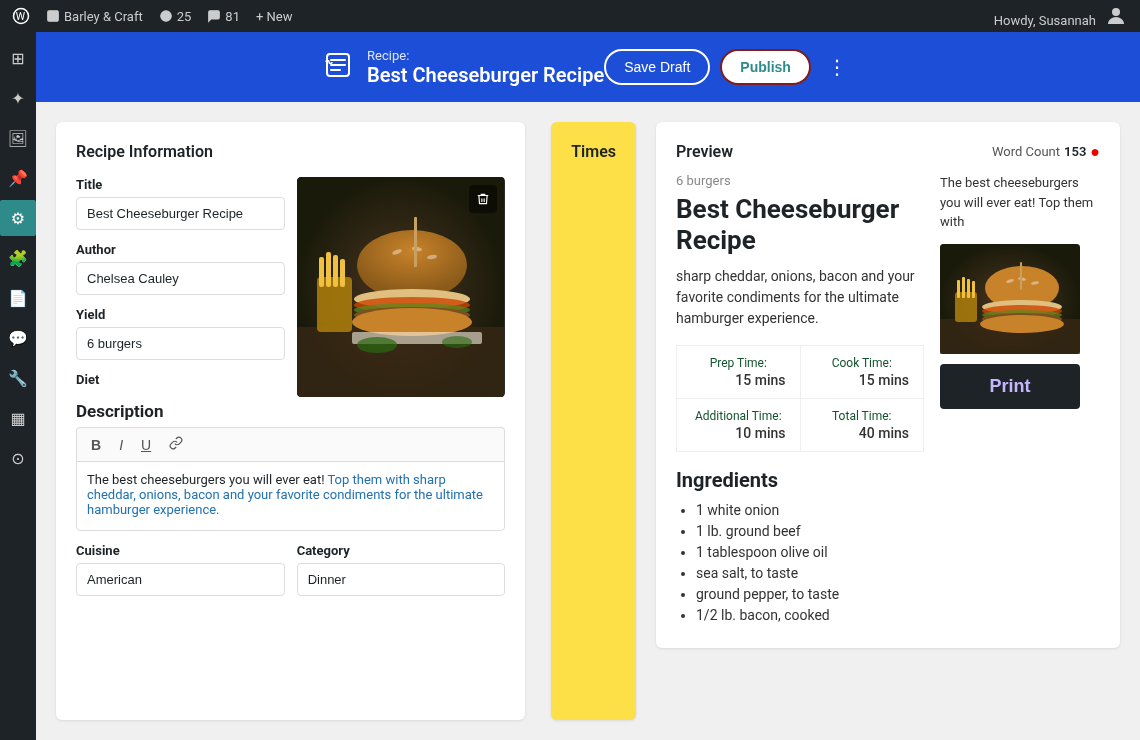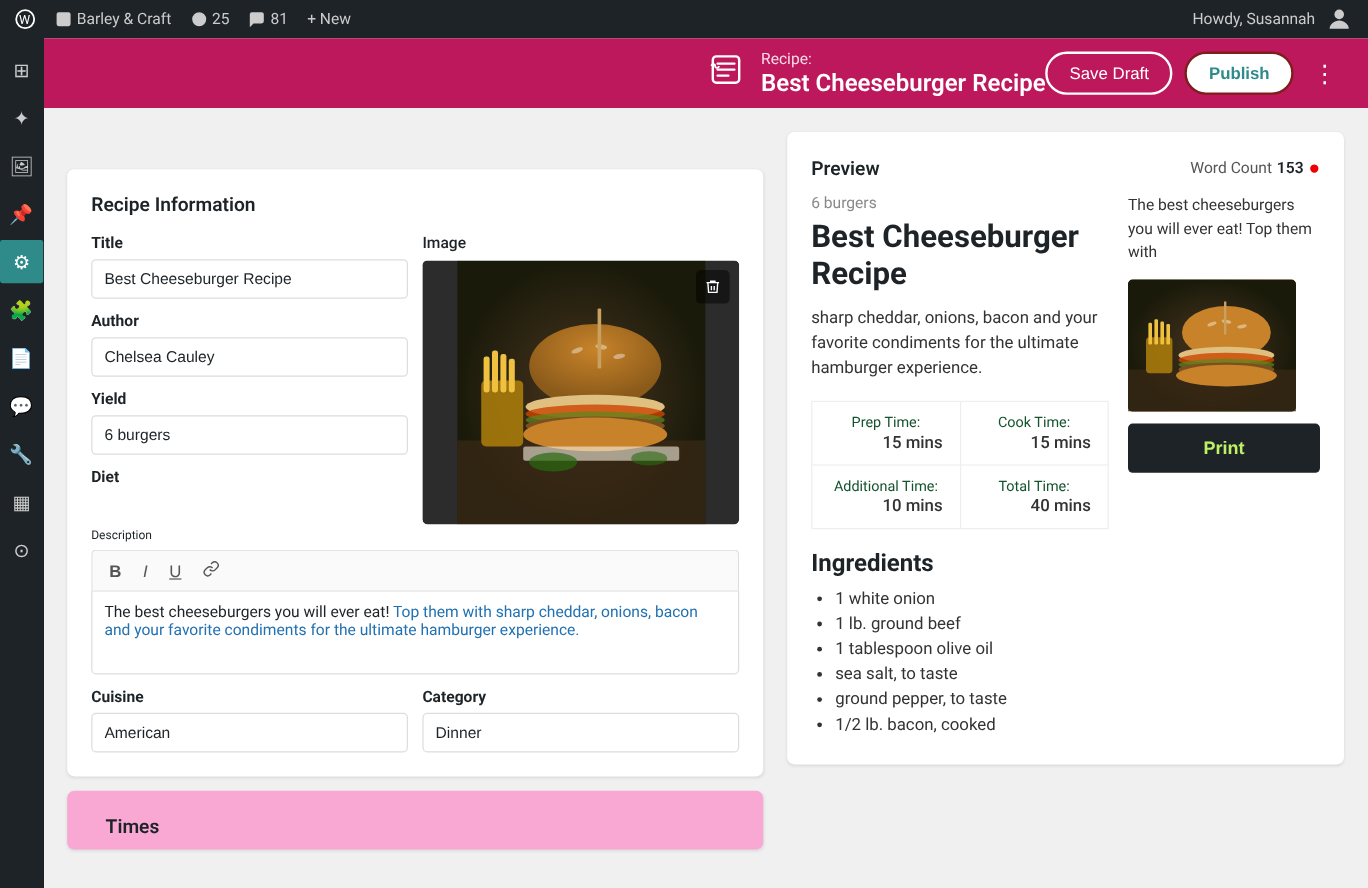--- a/index.html
+++ b/index.html
@@ -10,31 +10,31 @@
       background: #1d2327;
       color: #fff;
       height: 32px;
       display: flex;
       align-items: center;
       justify-content: space-between;
       padding: 0 12px;
       font-size: 13px;
     }
     .admin-bar-left { display: flex; align-items: center; gap: 16px; }
-    .admin-bar-right { display: flex; align-items: center; gap: 8px; }
+    .admin-bar-right { display: flex; align-items: flex-end; gap: 8px; }
     .admin-bar-item { display: flex; align-items: center; gap: 4px; color: #ccc; }
     .admin-bar-item svg { fill: #ccc; }
 
     
     .post-header {
-      background: #be185d;
-      height: 58px;
+      background: #1d4ed8;
+      height: 70px;
       display: flex;
       align-items: center;
-      justify-content: flex-end;
+      justify-content: center;
       padding: 0 20px;
     }
     .post-header-left { display: flex; align-items: center; gap: 14px; }
     .post-header-icon { color: #fff; font-size: 22px; }
     .post-header-text .recipe-label { font-size: 13px; color: rgba(255,255,255,0.85); }
     .post-header-text .recipe-title { font-size: 20px; font-weight: 600; color: #fff; }
     .post-header-actions { display: flex; align-items: center; gap: 10px; }
     .btn-save-draft {
       background: transparent;
       border: 2px solid #fff;
@@ -63,22 +63,22 @@
       gap: 0;
       padding: 20px;
       min-height: calc(740px - 102px);
     }
 
     
     .left-panel {
       width: 580px;
       min-width: 580px;
       display: flex;
-      flex-direction: column;
-      gap: 12px;
+      flex-direction: row;
+      gap: 26px;
       justify-content: flex-end;
     }
 
     .panel-card {
       background: #fff;
       border-radius: 6px;
       box-shadow: 0 1px 3px rgba(0,0,0,0.1);
       padding: 20px;
     }
 
@@ -159,22 +159,22 @@
       align-items: center;
       justify-content: center;
       cursor: pointer;
       font-size: 14px;
     }
 
     
     .description-section { margin-top: 4px; }
     .description-section label {
       display: block;
-      font-size: 10px;
-      font-weight: 400;
+      font-size: 17px;
+      font-weight: 700;
       margin-bottom: 6px;
       color: #1d2327;
     }
     .editor-toolbar {
       border: 1px solid #ddd;
       border-bottom: none;
       border-radius: 4px 4px 0 0;
       padding: 6px 10px;
       display: flex;
       gap: 10px;
@@ -268,26 +268,26 @@
     .preview-sidebar-text { font-size: 13px; color: #333; line-height: 1.5; margin-bottom: 12px; }
     .preview-burger-thumb {
       width: 140px;
       height: 110px;
       background: linear-gradient(135deg, #3a2a1a 0%, #5a3a1a 30%, #8a5a2a 60%, #2a3a1a 100%);
       border-radius: 4px;
       margin-bottom: 10px;
     }
     .print-button {
       background: #1d2327;
-      color: #bef264;
+      color: #c4b5fd;
       border: none;
       padding: 12px 0;
-      width: 160px;
+      width: 140px;
       border-radius: 4px;
-      font-size: 15px;
+      font-size: 18px;
       font-weight: 700;
       cursor: pointer;
       text-align: center;
     }
 
     
     .wp-sidebar {
       width: 36px;
       background: #1d2327;
       display: flex;
@@ -317,24 +317,24 @@
       display: flex;
       margin-left: 36px;
     }
 
     
     .preview-card::-webkit-scrollbar { width: 6px; }
     .preview-card::-webkit-scrollbar-track { background: #f0f0f1; }
     .preview-card::-webkit-scrollbar-thumb { background: #ccc; border-radius: 3px; }
 
     .section-card {
-      background: #f9a8d4;
+      background: #fde047;
       border-radius: 6px;
       box-shadow: 0 1px 3px rgba(0,0,0,0.1);
-      padding: 20px 32px 10px;
+      padding: 20px 20px 10px;
     }
     .section-title { font-size: 16px; font-weight: 600; margin-bottom: 0; }
   </style>
 </head>
 <body>
 
 <div class="admin-bar">
   <div class="admin-bar-left">
     <span class="admin-bar-item">
       <svg width="18" height="18" viewBox="0 0 24 24" fill="#fff">
@@ -434,21 +434,20 @@
               <div class="field-group">
                 <label>Yield</label>
                 <input type="text" value="6 burgers" style="">
               </div>
               <div class="field-group">
                 <label>Diet</label>
               </div>
             </div>
 
             <div class="form-col-right">
-              <label style="font-size:13px;font-weight:500;display:block;margin-bottom:6px;">Image</label>
               <div class="image-area">
                 <div class="image-placeholder">
 
                   <svg width="207" height="220" viewBox="0 0 207 220" xmlns="http://www.w3.org/2000/svg">
                     <defs>
                       <radialGradient id="bg" cx="50%" cy="50%" r="50%">
                         <stop offset="0%" stop-color="#4a3520"></stop>
                         <stop offset="100%" stop-color="#1a1a0a"></stop>
                       </radialGradient>
                       <radialGradient id="bun" cx="50%" cy="30%" r="60%">

